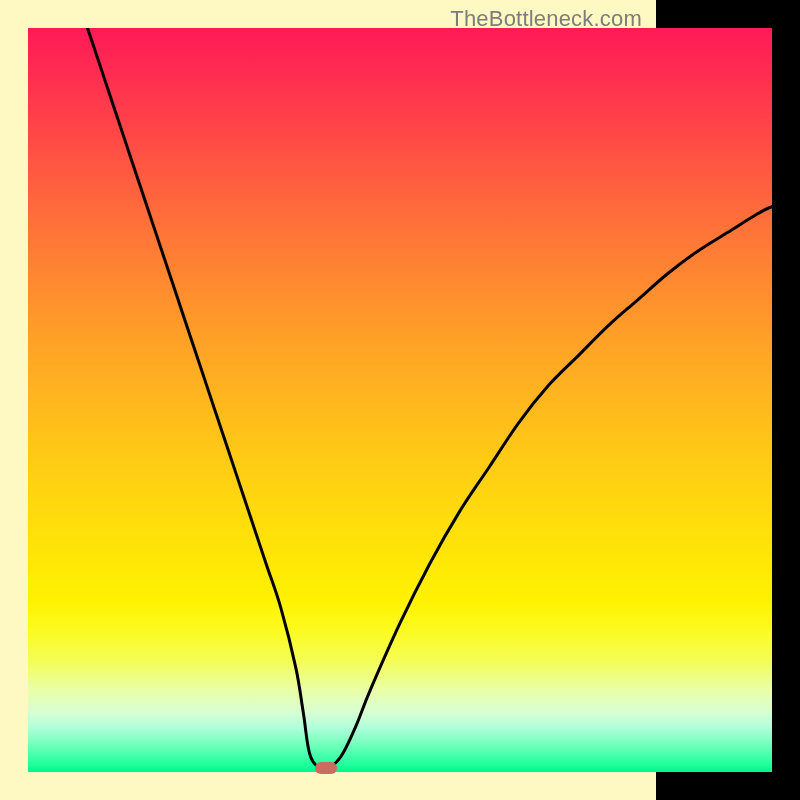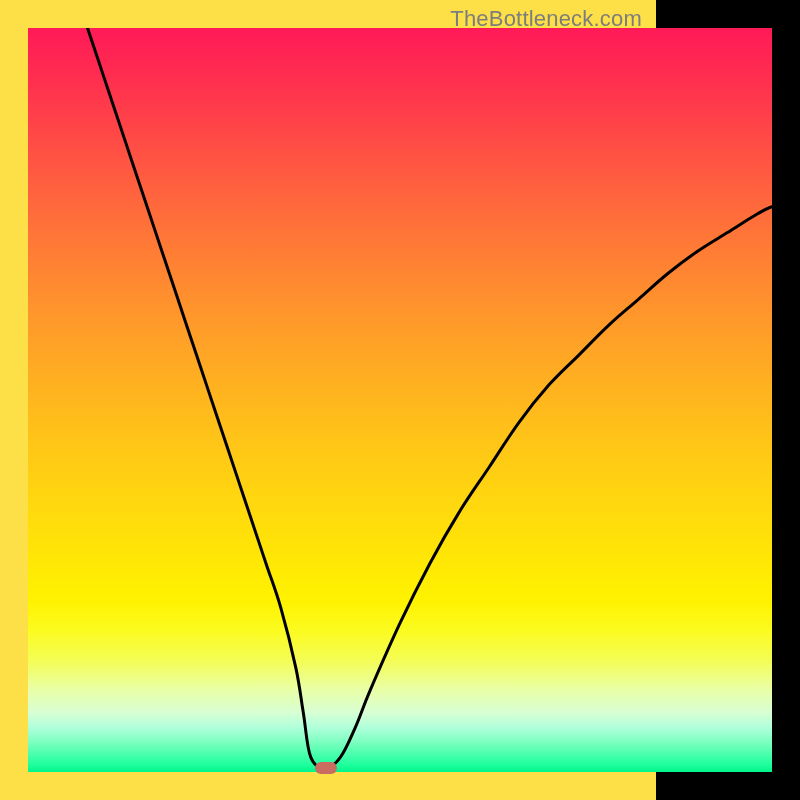--- a/index.html
+++ b/index.html
@@ -8,21 +8,21 @@
     width: 800px;
     height: 800px;
     overflow: hidden;
     background: #000;
     font-family: Arial, Helvetica, sans-serif;
   }
   .frame {
     position: relative;
     width: 656px;
     height: 800px;
-    background: #fde047;
+    background: #fef9c3;
   }
   .plot {
     position: absolute;
     left: 28px;
     top: 28px;
     width: 744px;
     height: 744px;
     background: linear-gradient(to bottom,
       #ff1a57 0%,
       #ff2f4f 7%,

